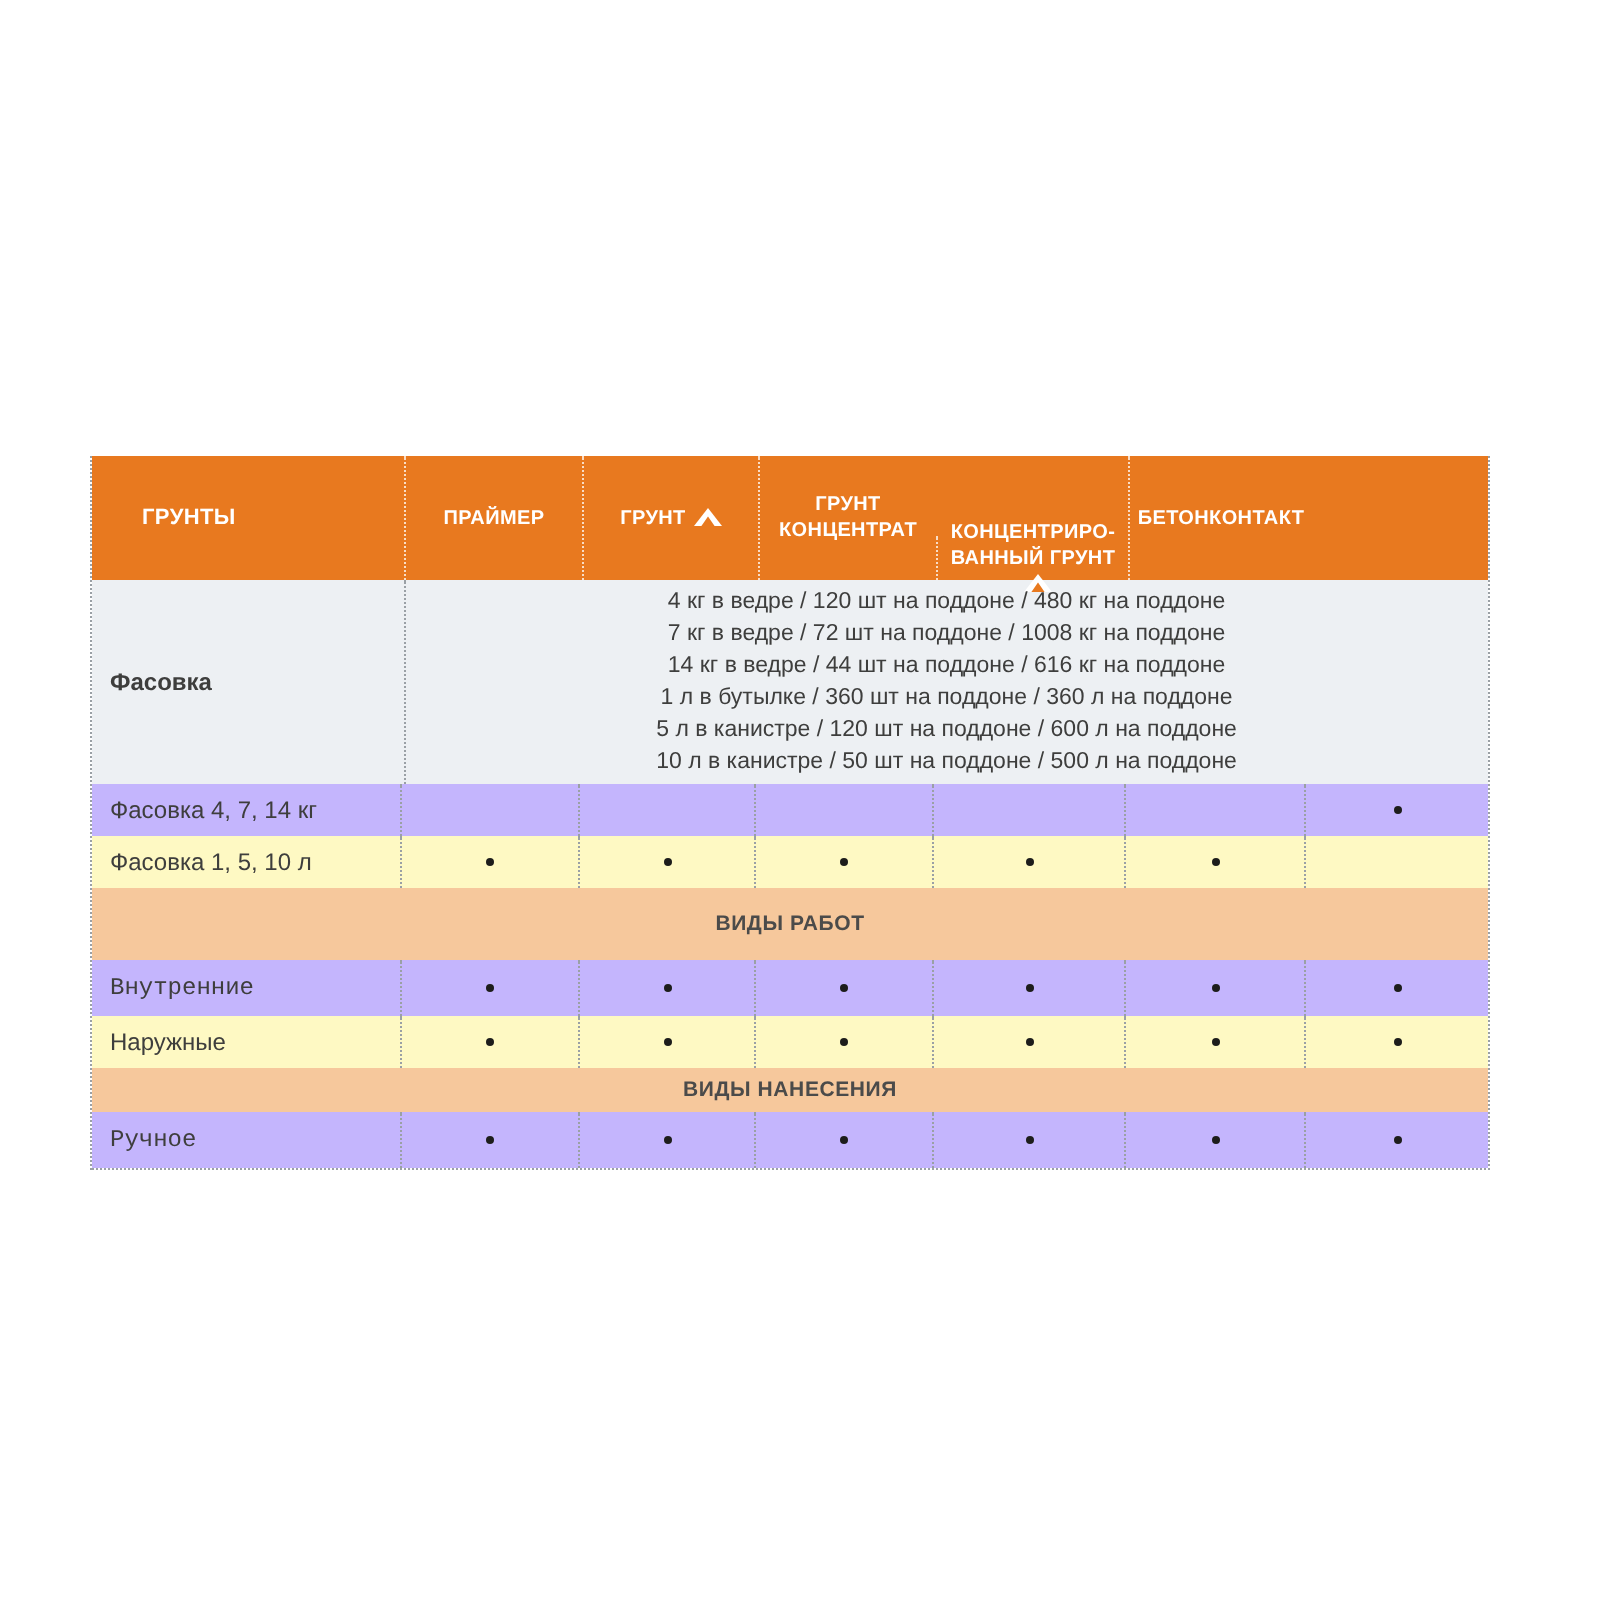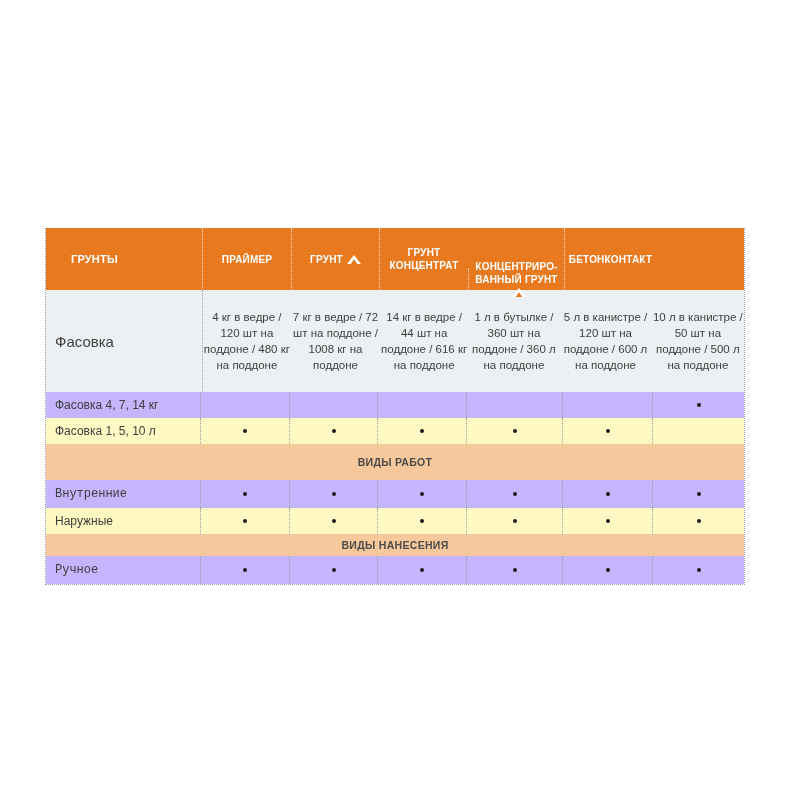--- a/index.html
+++ b/index.html
@@ -23,25 +23,25 @@
   .hcell + .hcell { border-left:1px dotted rgba(255,255,255,.75); }
   .hc1 { width:156px; justify-content:flex-start; text-align:left; padding-left:25px; font-size:11px; }
   .hc2 { width:89px; } .hc3 { width:88px; } .hc4 { width:89px; }
   .hc5 { width:96px;margin-top:40px; } .hc6 { width:90px; } .hc7 { width:92px; }
   .hlabel { display:inline; }
   .micon { display:inline-block; vertical-align:-1px; margin-left:4px; }
   
   .packaging-row { display:flex; height:102px; background:#EDF0F3; }
   .prow-label {
     width:156px; box-sizing:border-box; display:flex; align-items:center;
-    padding-left:9px; font-size:15px;
+    padding-left:9px; font-size:12px;font-weight:bold;
   }
   .prow-value {
     width:544px; box-sizing:border-box; border-left:1px dotted #9aa0a5;
-    display:flex; justify-content:center; align-items:center;
+    display:flex; flex-direction:column; justify-content:center; align-items:center;
     font-size:11.5px; line-height:16px; text-align:center;
   }
   
   .row { display:flex; background:#c4b5fd; }
   .row.shade { background:#fef9c3; }
   .row.h26 { height:26px; } .row.h28 { height:28px;font-family:Liberation Mono, monospace; }
   .row-label {
     width:156px; box-sizing:border-box; display:flex; align-items:center;
     padding-left:9px; font-size:12px;
   }

